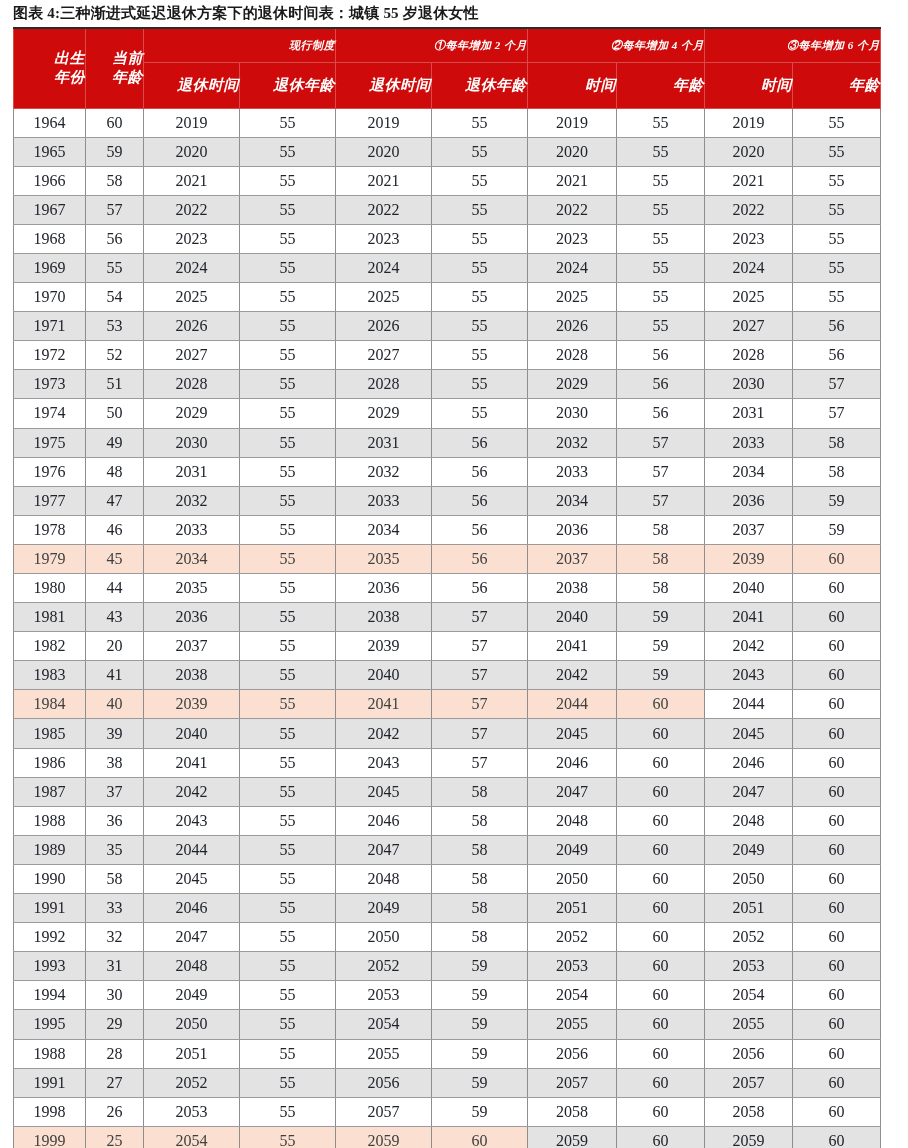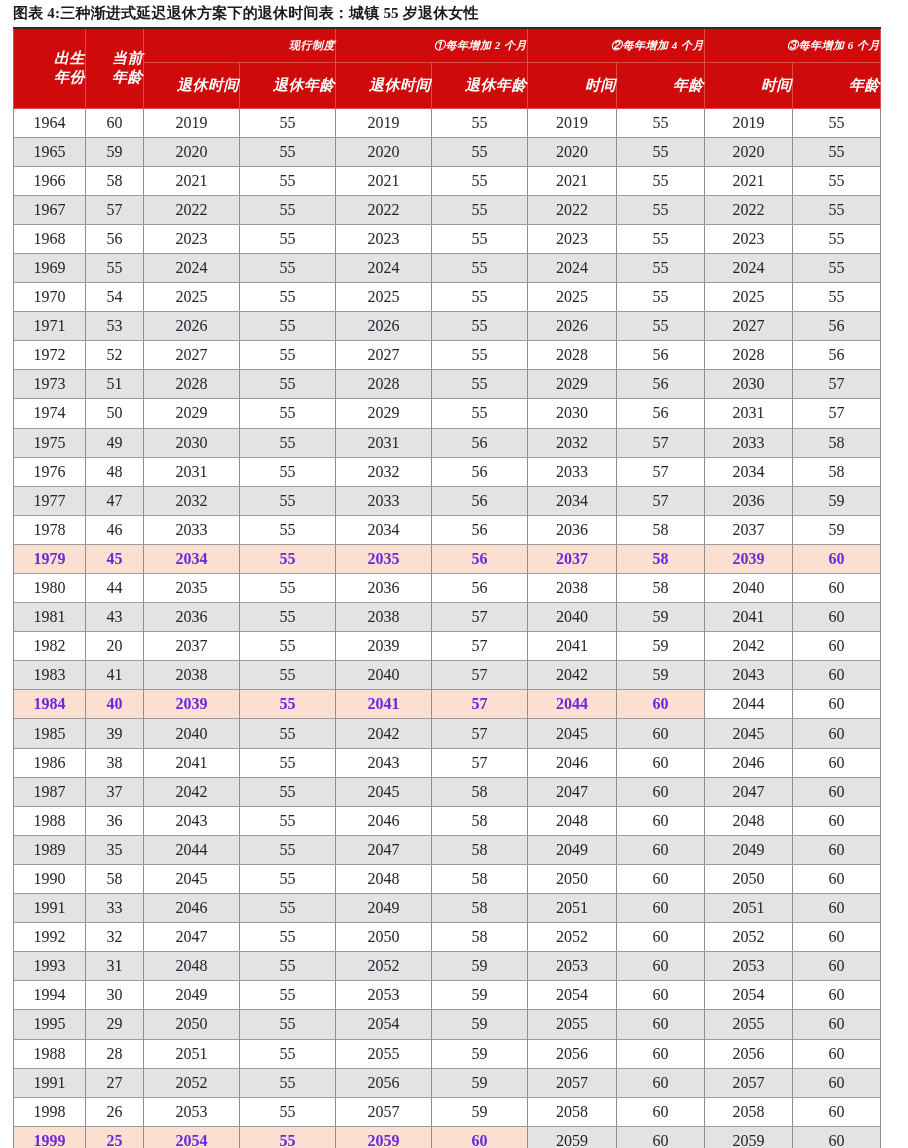--- a/index.html
+++ b/index.html
@@ -73,22 +73,22 @@
     border-left:1px solid #8e8e8e;
     border-right:1px solid #8e8e8e;
     border-top:1px solid #9a9a9a;
     border-bottom:1px solid #9a9a9a;
     white-space:nowrap;
   }
   tbody tr.odd td{ background:#e3e3e3; }
   tbody tr.even td{ background:#ffffff; }
   tbody td.hl{
     background:#fbe0d2 !important;
-    color:#6d28d9;
-    font-weight:bold;
+    color:#404040;
+    font-weight:normal;
   }
   
   col.c0{width:72px;}
   col.c1{width:58px;}
   col.c2{width:96px;}
   col.c3{width:96px;}
   col.c4{width:96px;}
   col.c5{width:96px;}
   col.c6{width:89px;}
   col.c7{width:88px;}

